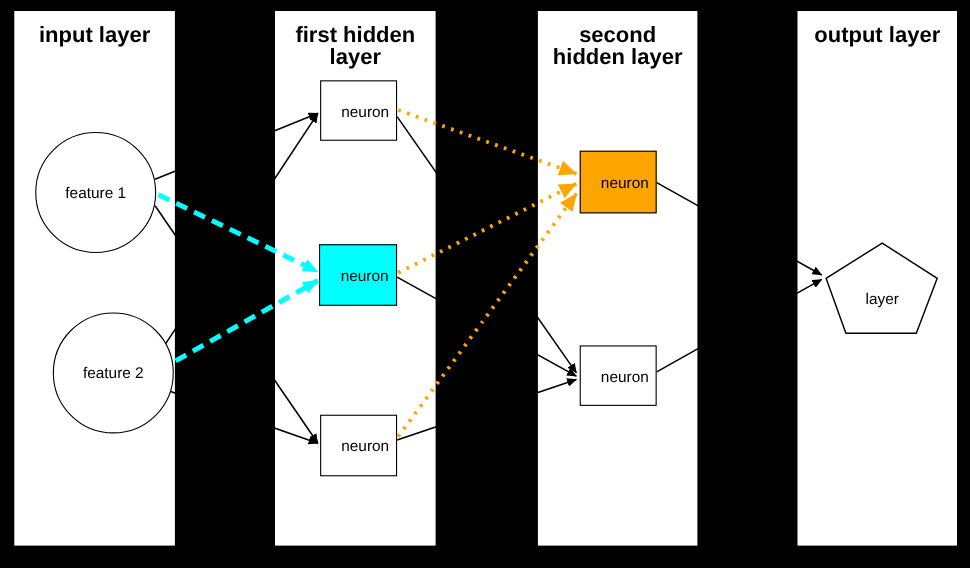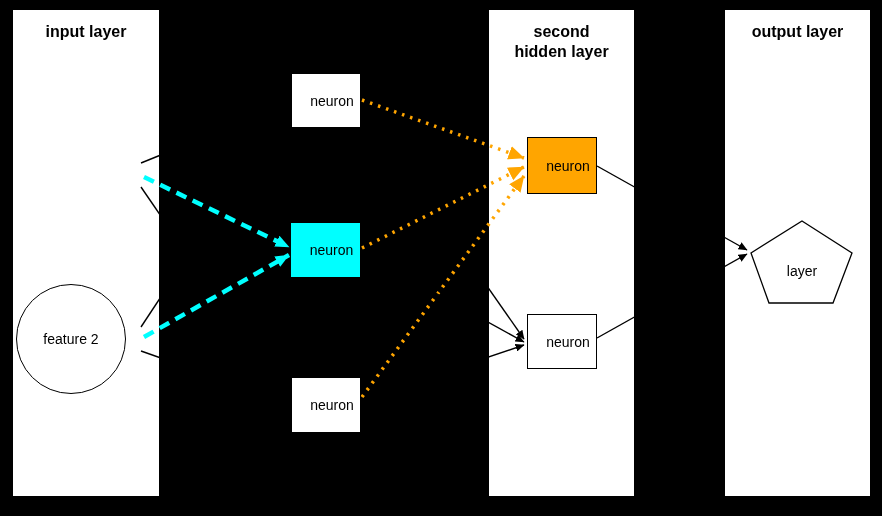--- a/index.html
+++ b/index.html
@@ -21,21 +21,21 @@
     height: 486px;
     background: var(--c-panel, #fff);
   }
   .panel.p1 { left: 13px;  width: 146px; }
   .panel.p2 { left: 250px; width: 146px; }
   .panel.p3 { left: 489px; width: 145px; }
   .panel.p4 { left: 725px; width: 145px; }
   .panel-title {
     padding-top: 12px;
     text-align: center;
-    font-size: 16px;
+    font-size: 20px;
     line-height: 20px;
     font-weight: bold;
     color: #000;
     white-space: pre-line;
   }
   svg.edges {
     position: absolute;
     left: 0; top: 0;
     width: 882px; height: 516px;
     pointer-events: none;
@@ -58,40 +58,44 @@
     color: #000;
     background: var(--c-panel, #fff);
     box-sizing: border-box;
   }
   .node.circle {
     border: 1.3px solid var(--c-line, #000);
     border-radius: 50%;
   }
   .node.box { border: 1.6px solid var(--c-line, #000); padding-left: 12px; }
   .node.f1 { left: 32px;  top: 120px; width: 110px; height: 110px; }
-  .node.f2 { left: 16px;  top: 284px; width: 110px; height: 110px; }
+  .node.f2 { left: 48px;  top: 284px; width: 110px; height: 110px; }
   .node.h1t { left: 291px; top: 73px;  width: 70px; height: 55px; }
   .node.h1m { left: 290px; top: 222px; width: 71px; height: 56px;
               background: var(--c-cyan, #0ff); border-width: 1.8px; }
   .node.h1b { left: 291px; top: 377px; width: 70px; height: 56px; }
   .node.h2t { left: 527px; top: 137px; width: 70px; height: 57px;
               background: var(--c-orange, #ffa500); border-width: 1.8px; }
   .node.h2b { left: 527px; top: 314px; width: 70px; height: 55px; }
   .node.output-label {
     left: 767px; top: 258px; width: 70px; height: 26px;
     background: transparent; border: none;
   }
 </style>
 </head>
 <body>
 
 <div class="stage">
 
   <div class="panel p1">
     <div class="panel-title">input layer</div>
+  </div>
+  <div class="panel p2">
+    <div class="panel-title">first hidden
+layer</div>
   </div>
   <div class="panel p3">
     <div class="panel-title">second
 hidden layer</div>
   </div>
   <div class="panel p4">
     <div class="panel-title">output layer</div>
   </div>
 
   <svg class="edges" viewBox="0 0 882 516" aria-hidden="true">
@@ -122,20 +126,23 @@
     <line class="edge-black" x1="361" y1="106" x2="524" y2="339" marker-end="url(#arrBlack)"></line>
     <line class="edge-black" x1="361" y1="252" x2="524" y2="342" marker-end="url(#arrBlack)"></line>
     <line class="edge-black" x1="361" y1="400" x2="524" y2="345" marker-end="url(#arrBlack)"></line>
 
     <line class="edge-black" x1="597" y1="166" x2="747" y2="250" marker-end="url(#arrBlack)"></line>
     <line class="edge-black" x1="597" y1="338" x2="747" y2="254" marker-end="url(#arrBlack)"></line>
 
     <polygon class="pentagon-shape" points="802,221 852,253 833,303 769,303 751,253"></polygon>
   </svg>
 
+  <div class="node circle f1">
+    <span>feature 1</span>
+  </div>
   <div class="node circle f2">
     <span>feature 2</span>
   </div>
 
   <div class="node box h1t">
     <span>neuron</span>
   </div>
   <div class="node box h1m">
     <span>neuron</span>
   </div>

